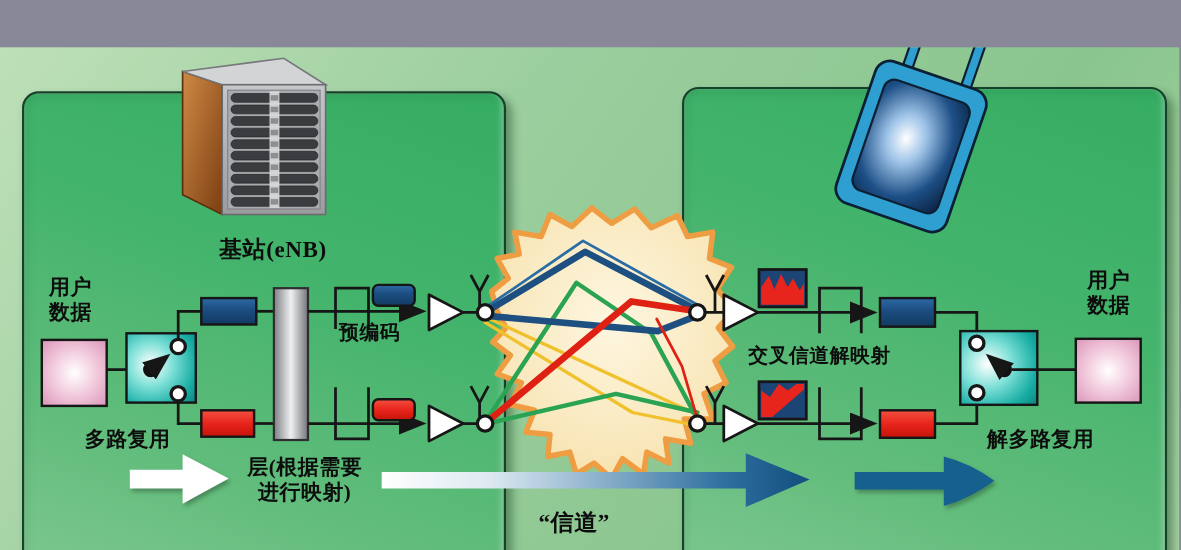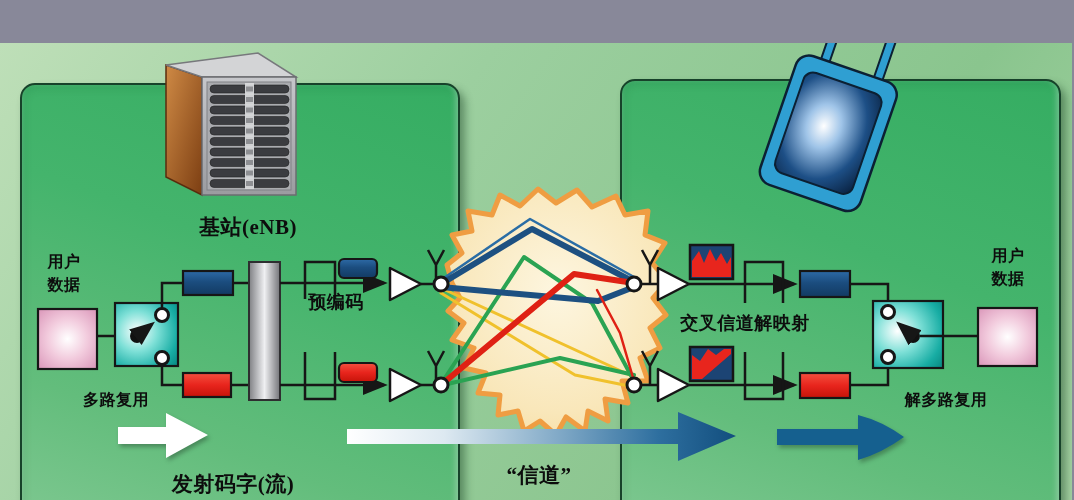--- a/index.html
+++ b/index.html
@@ -18,21 +18,21 @@
   }
   #panel-left{left:20px;top:40px;width:436px;height:442px;}
   #panel-right{left:620px;top:36px;width:437px;height:446px;}
   #overlay{position:absolute;left:0;top:0;z-index:2;}
   .lbl{
     position:absolute;z-index:3;transform:translateX(-50%);
     font-weight:bold;color:#0d0d0d;text-align:center;white-space:pre-line;
     letter-spacing:.5px;
   }
   .lg{font-size:21px;line-height:25px;}
-  .md{font-size:16px;line-height:23px;}
+  .md{font-size:19px;line-height:23px;}
   .sm{font-size:18px;line-height:22px;}
   
   .ln{stroke:var(--line_black,#161616);stroke-width:2.5;fill:none;}
   .box{stroke:var(--line_black,#161616);stroke-width:2.2;}
   .f-red{fill:url(#redG);}
   .f-navy{fill:url(#navyG);}
   .f-teal{fill:url(#tealG);}
   .f-pink{fill:url(#pinkG);}
   .amp{fill:#ffffff;stroke:var(--line_black,#161616);stroke-width:2.5;stroke-linejoin:round;}
   .port{fill:#ffffff;stroke:var(--line_black,#161616);stroke-width:3;}
@@ -223,19 +223,20 @@
     <path class="shadowed" d="M118,384 H166 V370 L208,392 L166,415 V401 H118 Z" fill="#ffffff"></path>
     <path d="M347,386 H678 V369 L736,393 L678,418 V401 H347 Z" fill="url(#bigArrowG)"></path>
     <path class="shadowed" d="M777,386 H858 V372 Q882,378 904,394 Q882,410 858,417 V402 H777 Z" fill="#15608f"></path>
   </svg>
 
   <div class="lbl lg" style="left:248px;top:172px;">基站(eNB)</div>
   <div class="lbl md" style="left:64px;top:207px;">用户
 数据</div>
   <div class="lbl md" style="left:116px;top:345px;">多路复用</div>
   <div class="lbl sm" style="left:336px;top:248px;">预编码</div>
-  <div class="lbl lg" style="left:233px;top:429px;">发射码字(流)</div>
-  <div class="lbl lg" style="left:539px;top:420px;">“信道”</div>
+  <div class="lbl md" style="left:277px;top:371px;">层(根据需要
+进行映射)</div>
+  <div class="lbl lg" style="left:522px;top:420px;">“信道”</div>
   <div class="lbl md" style="left:946px;top:345px;">解多路复用</div>
   <div class="lbl sm" style="left:745px;top:269px;">交叉信道解映射</div>
   <div class="lbl md" style="left:1008px;top:201px;">用户
 数据</div>
 </div>
 
 </body></html>

